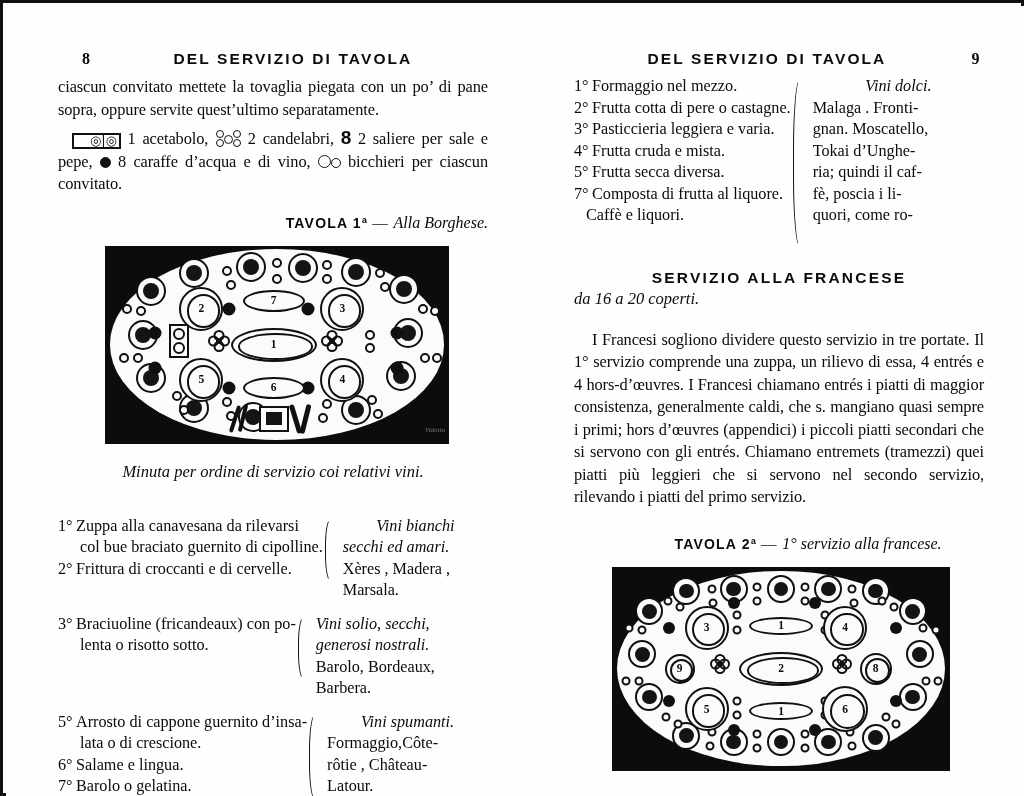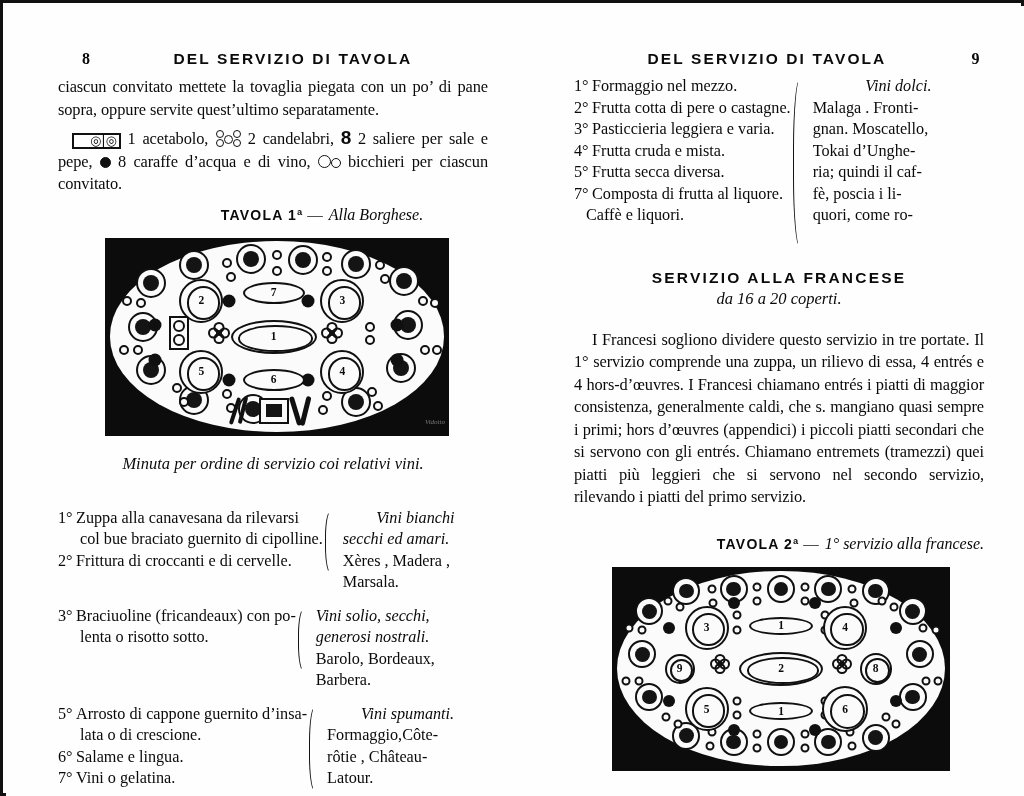--- a/index.html
+++ b/index.html
@@ -140,21 +140,20 @@
 
   .sec-head {
     text-align: center;
     font-weight: bold;
     font-family: "Liberation Sans", sans-serif;
     font-size: 15.5px;
     letter-spacing: 2.2px;
     margin: 0;
   }
   .sec-sub {
-    text-align: center;
     font-style: italic;
     font-size: 16.5px;
     margin: 2px 0 0 0;
   }
 
   
   .menu-block {
     position: relative;
     display: flex;
     align-items: flex-start;
@@ -339,21 +338,21 @@
       <span class="cand"><i class="a"></i><i class="b"></i><i class="c"></i><i class="d"></i><i class="e"></i></span>
       <span>2 candelabri,</span>
       <span class="saliere">8</span>
       <span>2 saliere per sale e pepe,</span>
       <span class="caraffa"></span>
       <span>8 caraffe d’acqua e di vino,</span>
       <span class="bicchiere-g"></span><span class="bicchiere-p"></span>
       <span>bicchieri per ciascun convitato.</span>
     </p>
 
-    <p class="fig-caption" style="margin-top:10px; text-align:center; padding-left:98px;">
+    <p class="fig-caption" style="margin-top:18px; text-align:right; padding-left:98px;">
       <span class="tv">TAVOLA 1ª</span>
       <span class="dash">—</span>
       <span class="ital">Alla Borghese.</span>
     </p>
 
     <div class="plan" id="plan1" style="left:47px; top:14px; width:344px; height:198px; position:relative;">
       <div class="cloth"></div>
       <div class="signature">Vidotto</div>
     <div class="pl cover" style="left: 26%; top: 14%; width: 30px; height: 30px;"></div>
           <div class="pl cover" style="left: 42.5%; top: 11%; width: 30px; height: 30px;"></div>
@@ -487,21 +486,21 @@
         <div class="wine-line">Barolo, Bordeaux,</div>
         <div class="wine-line">Barbera.</div>
       </div>
     </div>
 
     <div class="menu-block" style="margin-top:12px;">
       <div class="menu-items">
         <div class="menu-line"><span class="num">5°</span><span>Arrosto di cappone guernito d’insa-</span></div>
         <div class="menu-line cont"><span>lata o di crescione.</span></div>
         <div class="menu-line"><span class="num">6°</span><span>Salame e lingua.</span></div>
-        <div class="menu-line"><span class="num">7°</span><span>Vini o gelatina.</span></div>
+        <div class="menu-line"><span class="num">7°</span><span>Barolo o gelatina.</span></div>
       </div>
       <div class="brace-col">
             <div class="brace" style="top:2px;height:84px;"></div>
           </div>
       <div class="wines">
         <div class="wine-line head center">Vini spumanti.</div>
         <div class="wine-line">Formaggio,Côte-</div>
         <div class="wine-line">rôtie ,  Château-</div>
         <div class="wine-line">Latour.</div>
       </div>
@@ -538,21 +537,21 @@
         <div class="wine-line">fè,  poscia  i  li-</div>
         <div class="wine-line">quori, come ro-</div>
       </div>
     </div>
 
     <p class="sec-head" style="margin-top:42px;">SERVIZIO ALLA FRANCESE</p>
     <p class="sec-sub">da 16 a 20 coperti.</p>
 
     <p class="body indent" style="margin-top:20px;">I Francesi sogliono dividere questo servizio in tre portate. Il 1° servizio comprende una zuppa, un rilievo di essa, 4 entrés e 4 hors-d’œuvres. I Francesi chiamano entrés i piatti di maggior consistenza, generalmente caldi, che s. mangiano quasi sempre i primi; hors d’œuvres (appendici) i piccoli piatti secondari che si servono con gli entrés. Chiamano entremets (tramezzi) quei piatti più leggieri che si servono nel secondo servizio, rilevando i piatti del primo servizio.</p>
 
-    <p class="fig-caption" style="margin-top:26px; text-align:right; padding-left:58px;">
+    <p class="fig-caption" style="margin-top:26px; text-align:center; padding-left:58px;">
       <span class="tv">TAVOLA 2ª</span>
       <span class="dash">—</span>
       <span class="ital">1° servizio alla francese.</span>
     </p>
 
     <div class="plan" id="plan2" style="left:38px; top:14px; width:338px; height:204px; position:relative;">
       <div class="cloth"></div>
     <div class="pl cover" style="left: 22%; top: 12%; width: 28px; height: 28px;"></div>
           <div class="pl cover" style="left: 36%; top: 11%; width: 28px; height: 28px;"></div>
           <div class="pl cover" style="left: 50%; top: 11%; width: 28px; height: 28px;"></div>

